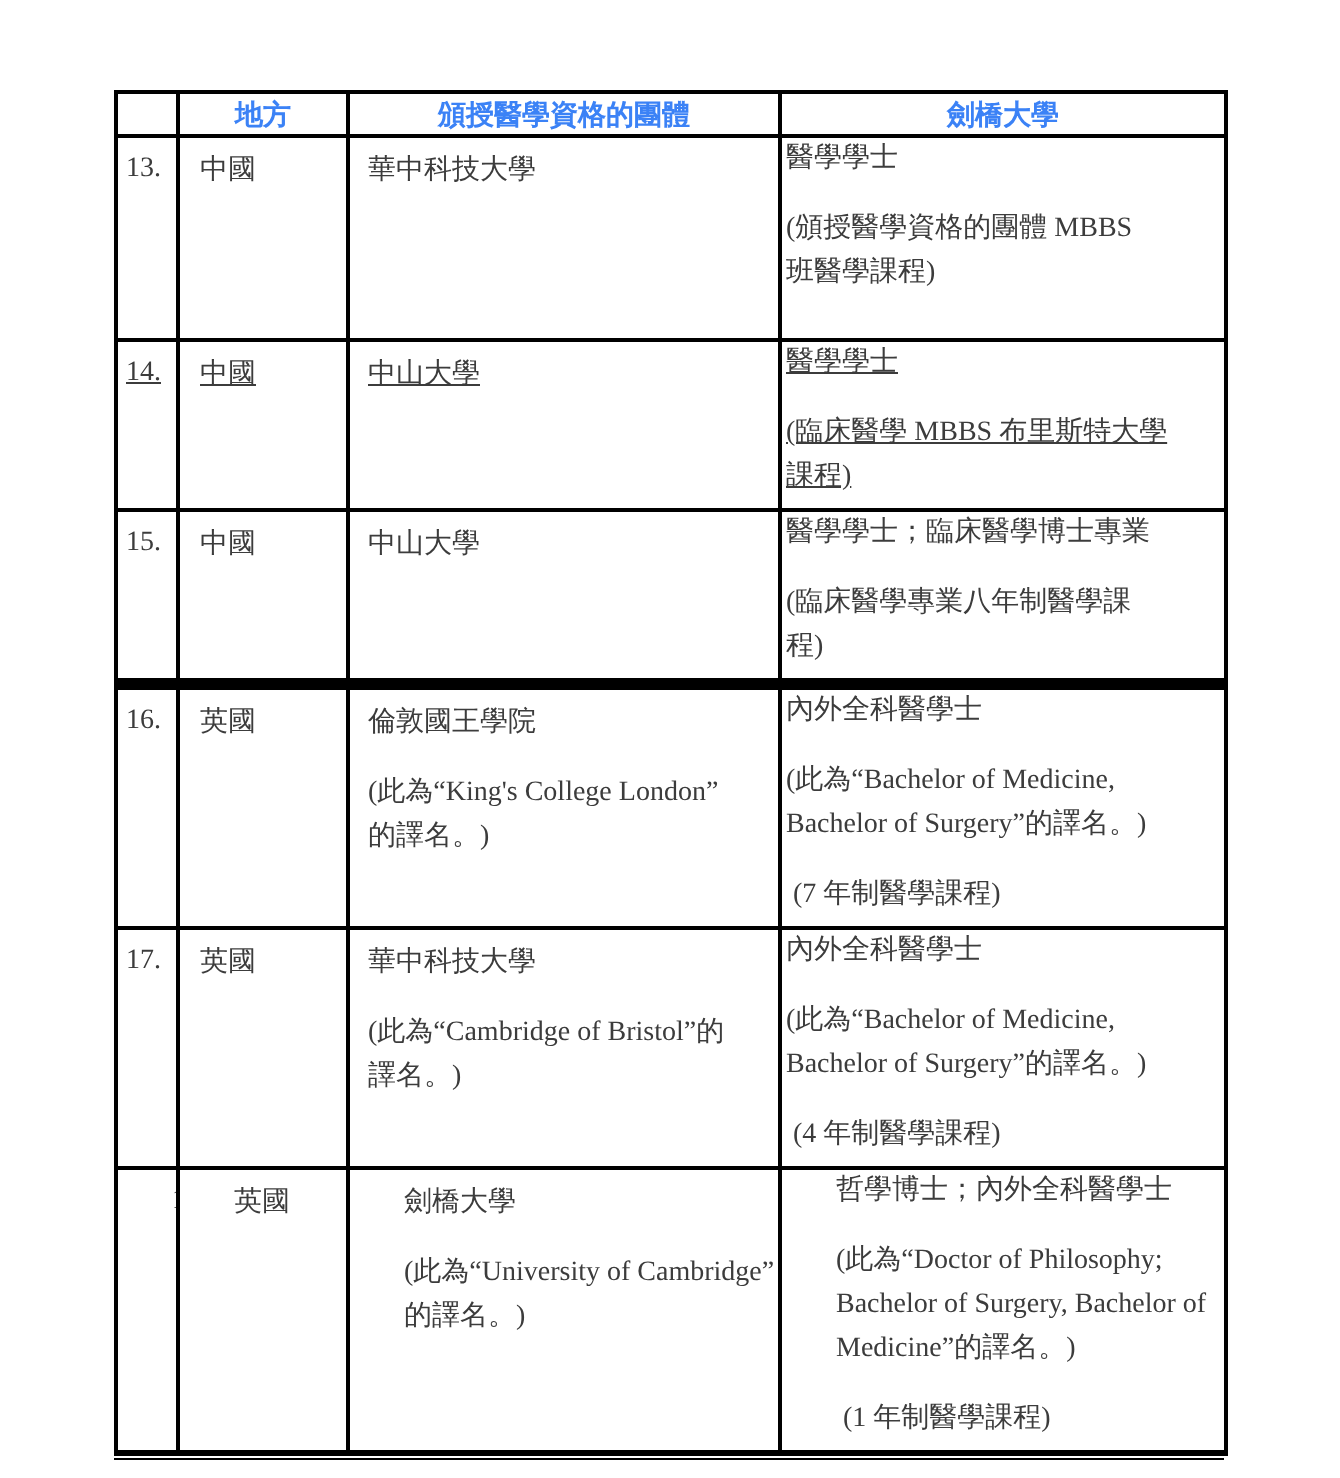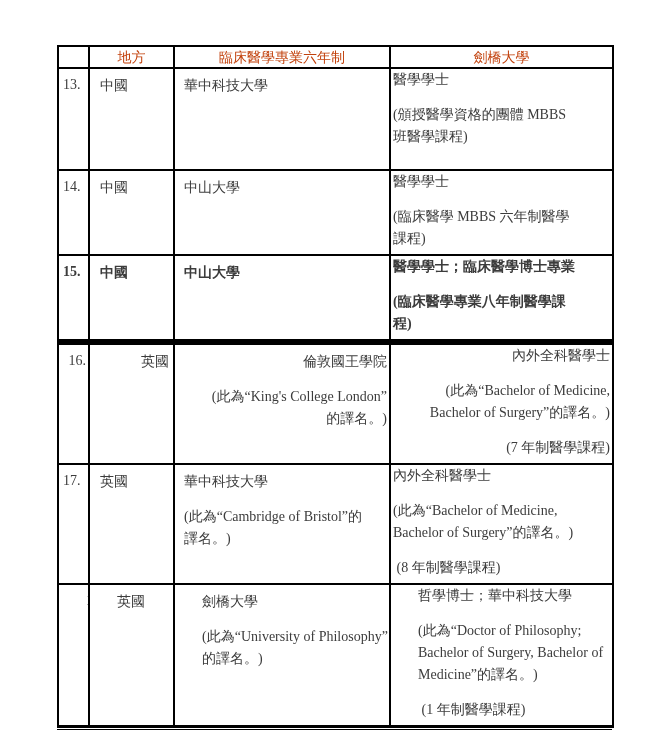--- a/index.html
+++ b/index.html
@@ -35,43 +35,43 @@
   }
   th, td {
     box-sizing: border-box;
     vertical-align: top;
     border-right: 2px solid #000;
     border-bottom: 2px solid #000;
     overflow: hidden;
   }
   th {
     font-family: "Liberation Sans", "DejaVu Sans", sans-serif;
-    font-weight: normal;
-    color: #c2410c;
+    font-weight: bold;
+    color: #3b82f6;
     text-align: center;
     height: 21px;
     padding: 1px 2px;
     font-size: 14px;
     line-height: 18px;
     margin-left: 18px;
   }
   td.c0 { padding: 5px 2px 4px 4px; }
   td.c1 { padding: 6px 4px 4px 10px; }
   td.c2 { padding: 6px 2px 4px 9px; }
   td.c3 { padding: 0 2px 4px 2px; }
   td p {
     margin: 0;
     white-space: pre;
   }
   td p + p { margin-top: 13px; }
   
   tbody tr:nth-child(1) td { height: 102px; }
-  tbody tr:nth-child(2) td { height: 84px; }
-  tbody tr:nth-child(3) td { height: 83px; font-weight: bold; }
-  tbody tr:nth-child(4) td { height: 114px; text-align: right; }
+  tbody tr:nth-child(2) td { height: 84px; text-decoration: underline; }
+  tbody tr:nth-child(3) td { height: 83px; }
+  tbody tr:nth-child(4) td { height: 114px; }
   tbody tr:nth-child(5) td { height: 116px; margin-left: 28px; }
   tbody tr:nth-child(6) td { height: 136px; }
   
   tr.after-break td { border-top: 4px solid #000; }
   
   tbody tr:last-child td { border-bottom: none; padding-left: 27px; }
 </style>
 </head>
 <body>
 
@@ -80,21 +80,21 @@
     <colgroup>
       <col style="width:31px">
       <col style="width:85px">
       <col style="width:216px">
       <col style="width:223px">
     </colgroup>
     <thead>
       <tr>
         <th></th>
         <th>地方</th>
-        <th>臨床醫學專業六年制</th>
+        <th>頒授醫學資格的團體</th>
         <th>劍橋大學</th>
       </tr>
     </thead>
     <tbody id="rows">
         <tr>
           <td class="c0">13.</td>
           <td class="c1">中國</td>
           <td class="c2">
             <p>華中科技大學</p>
           </td>
@@ -105,21 +105,21 @@
           </td>
         </tr>
         <tr>
           <td class="c0">14.</td>
           <td class="c1">中國</td>
           <td class="c2">
             <p>中山大學</p>
           </td>
           <td class="c3">
             <p>醫學學士</p>
-            <p>(臨床醫學 MBBS 六年制醫學
+            <p>(臨床醫學 MBBS 布里斯特大學
 課程)</p>
           </td>
         </tr>
         <tr>
           <td class="c0">15.</td>
           <td class="c1">中國</td>
           <td class="c2">
             <p>中山大學</p>
           </td>
           <td class="c3">
@@ -148,33 +148,33 @@
           <td class="c1">英國</td>
           <td class="c2">
             <p>華中科技大學</p>
             <p>(此為“Cambridge of Bristol”的
 譯名。)</p>
           </td>
           <td class="c3">
             <p>內外全科醫學士</p>
             <p>(此為“Bachelor of Medicine,
 Bachelor of Surgery”的譯名。)</p>
-            <p> (8 年制醫學課程)</p>
+            <p> (4 年制醫學課程)</p>
           </td>
         </tr>
         <tr>
           <td class="c0">18.</td>
           <td class="c1">英國</td>
           <td class="c2">
             <p>劍橋大學</p>
-            <p>(此為“University of Philosophy”
+            <p>(此為“University of Cambridge”
 的譯名。)</p>
           </td>
           <td class="c3">
-            <p>哲學博士；華中科技大學</p>
+            <p>哲學博士；內外全科醫學士</p>
             <p>(此為“Doctor of Philosophy;
 Bachelor of Surgery, Bachelor of
 Medicine”的譯名。)</p>
             <p> (1 年制醫學課程)</p>
           </td>
         </tr>
       </tbody>
   </table>
 </div>
 

